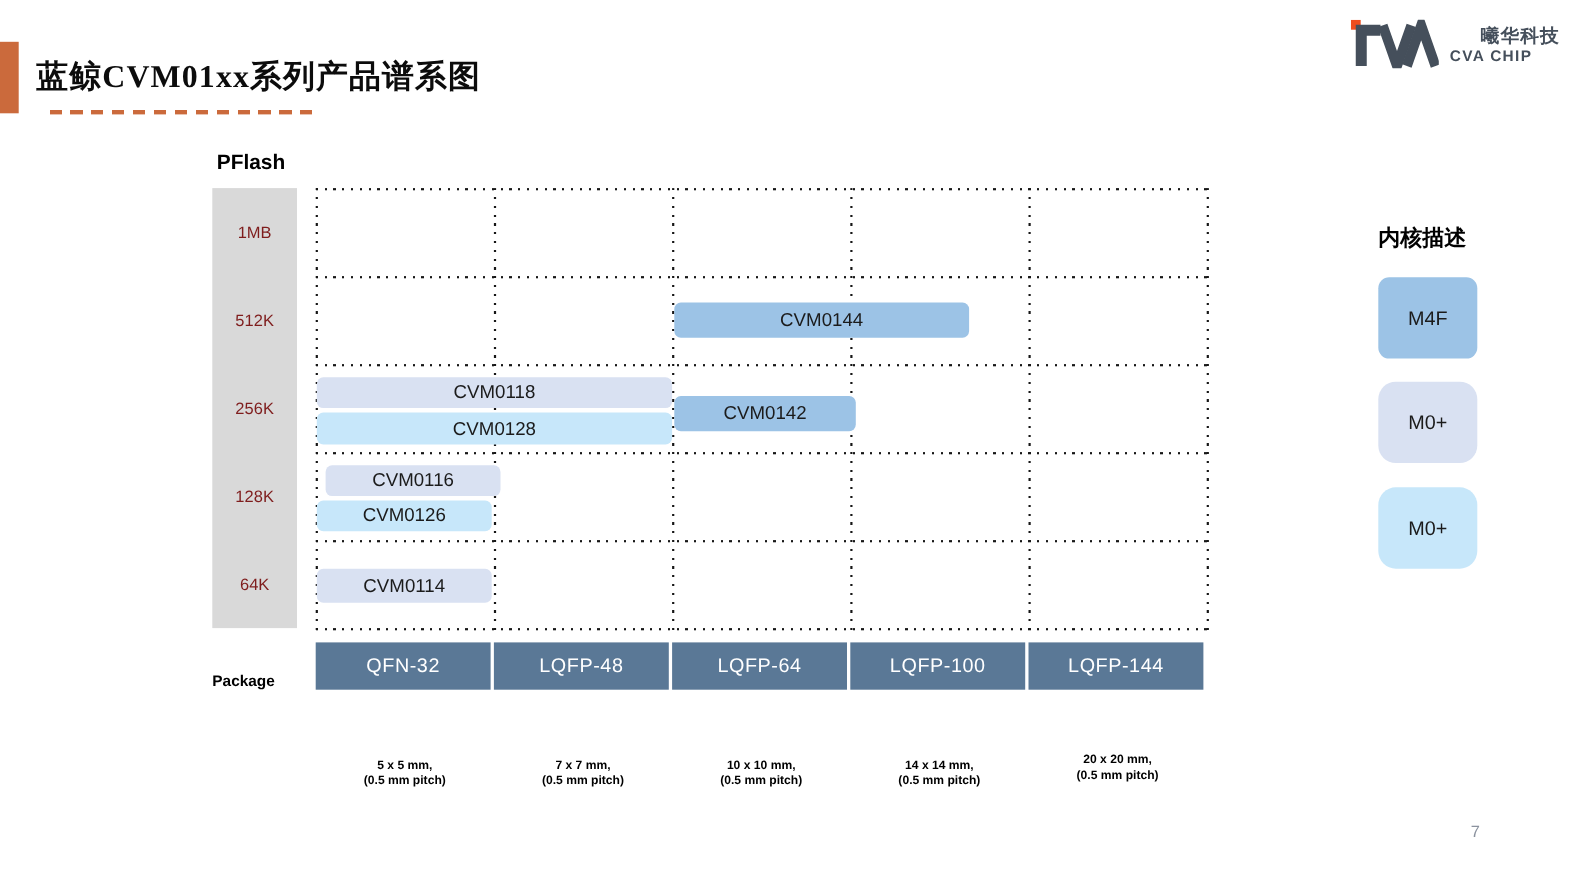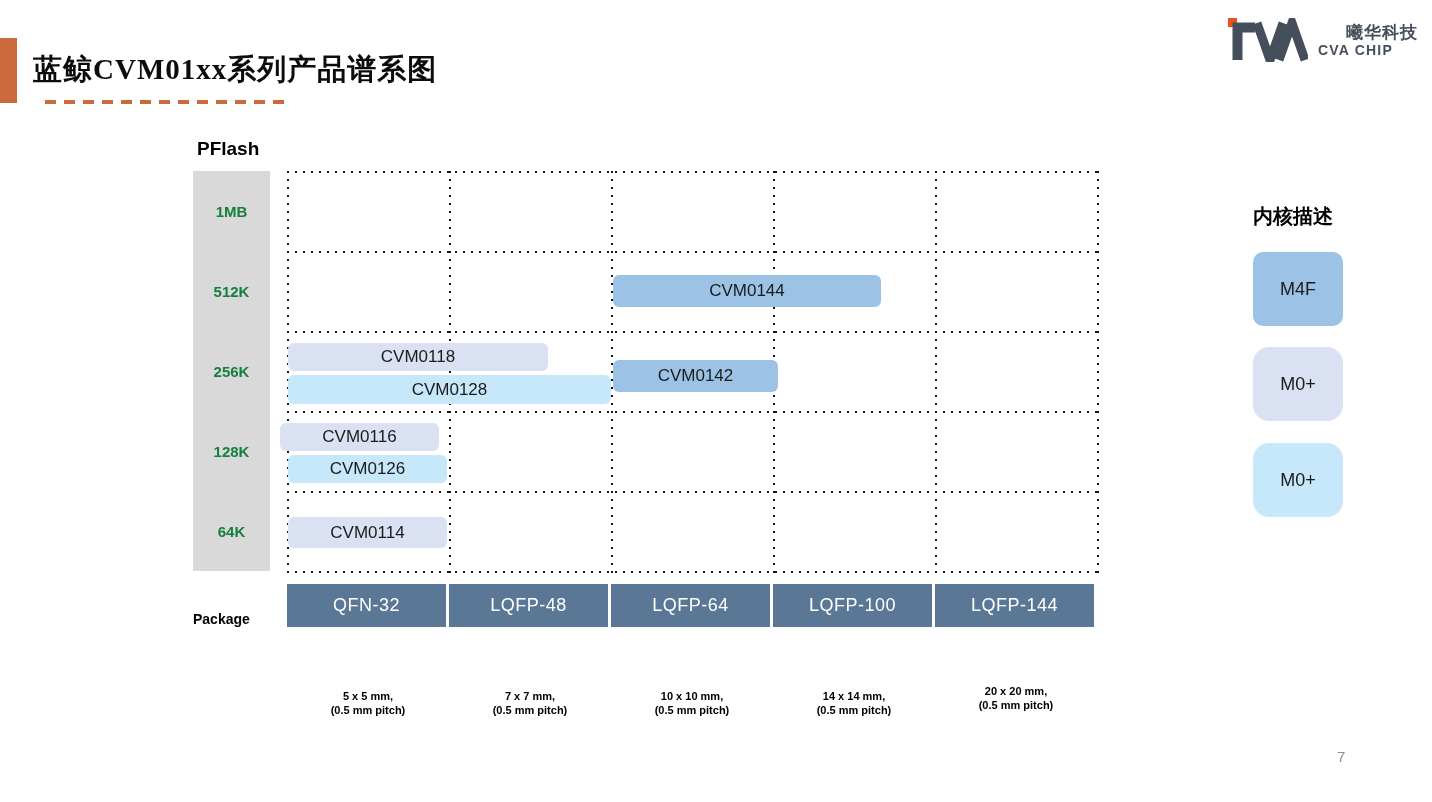--- a/index.html
+++ b/index.html
@@ -17,21 +17,21 @@
   .logo { position:absolute; right:14px; top:18px; display:flex; align-items:center; }
   .logo-text { margin-left:10px; color:#454F5B; }
   .logo-cn { font-size:17px; font-weight:bold; letter-spacing:1px; line-height:19px;padding-left:28px; }
   .logo-en { font-size:14px; font-weight:bold; letter-spacing:1.2px; line-height:16px; }
 
   
   .y-axis-title { position:absolute; left:197px; top:138px; font-size:19px; font-weight:bold; color:#000; }
   .x-axis-title { position:absolute; left:193px; top:611px; font-size:14px; font-weight:bold; color:#000; }
   .axis-band { position:absolute; left:193px; top:171px; width:77px; height:400px; background:#D9D9D9; }
   .row-label { position:absolute; left:193px; width:77px; height:80px; display:flex; align-items:center;
-               justify-content:center; font-size:15px; font-weight:bold; color:#15803d; }
+               justify-content:center; font-size:15px; font-weight:normal; color:#7f1d1d; }
   .grid-line { position:absolute; }
 
   
   .bar { position:absolute; border-radius:6px; display:flex; align-items:center; justify-content:center;
          font-size:17px; color:#1b1b1b; }
   .bar-m4f  { background:#9CC3E6; }
   .bar-lav  { background:#D9E1F2; }
   .bar-cyan { background:#C7E7FA; }
 
   
@@ -88,24 +88,24 @@
       <div class="grid-line" style="left: 1097px; top: 171px; width: 2px; height: 402px; background: repeating-linear-gradient(rgb(22, 22, 22) 0px, rgb(22, 22, 22) 2px, transparent 2px, transparent 8px);"></div>
       <div class="grid-line" style="left: 287px; top: 171px; height: 2px; width: 812px; background: repeating-linear-gradient(90deg, rgb(22, 22, 22) 0px, rgb(22, 22, 22) 2px, transparent 2px, transparent 8px);"></div>
       <div class="grid-line" style="left: 287px; top: 251px; height: 2px; width: 812px; background: repeating-linear-gradient(90deg, rgb(22, 22, 22) 0px, rgb(22, 22, 22) 2px, transparent 2px, transparent 8px);"></div>
       <div class="grid-line" style="left: 287px; top: 331px; height: 2px; width: 812px; background: repeating-linear-gradient(90deg, rgb(22, 22, 22) 0px, rgb(22, 22, 22) 2px, transparent 2px, transparent 8px);"></div>
       <div class="grid-line" style="left: 287px; top: 411px; height: 2px; width: 812px; background: repeating-linear-gradient(90deg, rgb(22, 22, 22) 0px, rgb(22, 22, 22) 2px, transparent 2px, transparent 8px);"></div>
       <div class="grid-line" style="left: 287px; top: 491px; height: 2px; width: 812px; background: repeating-linear-gradient(90deg, rgb(22, 22, 22) 0px, rgb(22, 22, 22) 2px, transparent 2px, transparent 8px);"></div>
       <div class="grid-line" style="left: 287px; top: 571px; height: 2px; width: 812px; background: repeating-linear-gradient(90deg, rgb(22, 22, 22) 0px, rgb(22, 22, 22) 2px, transparent 2px, transparent 8px);"></div>
     </div>
 
   <div class="bar bar-m4f" style="left:613px; top:275px; width:268px; height:32px">CVM0144</div>
-  <div class="bar bar-lav" style="left:288px; top:343px; width:260px; height:28px">CVM0118</div>
+  <div class="bar bar-lav" style="left:288px; top:343px; width:323px; height:28px">CVM0118</div>
   <div class="bar bar-cyan" style="left:288px; top:375px; width:323px; height:29px">CVM0128</div>
   <div class="bar bar-m4f" style="left:613px; top:360px; width:165px; height:32px">CVM0142</div>
-  <div class="bar bar-lav" style="left:280px; top:423px; width:159px; height:28px">CVM0116</div>
+  <div class="bar bar-lav" style="left:296px; top:423px; width:159px; height:28px">CVM0116</div>
   <div class="bar bar-cyan" style="left:288px; top:455px; width:159px; height:28px">CVM0126</div>
   <div class="bar bar-lav" style="left:288px; top:517px; width:159px; height:31px">CVM0114</div>
 
   <div class="pkg-box" style="left:287px">QFN-32</div>
   <div class="pkg-box" style="left:449px">LQFP-48</div>
   <div class="pkg-box" style="left:611px">LQFP-64</div>
   <div class="pkg-box" style="left:773px">LQFP-100</div>
   <div class="pkg-box" style="left:935px">LQFP-144</div>
 
   <div class="pkg-caption" style="left:287px; top:658px">

